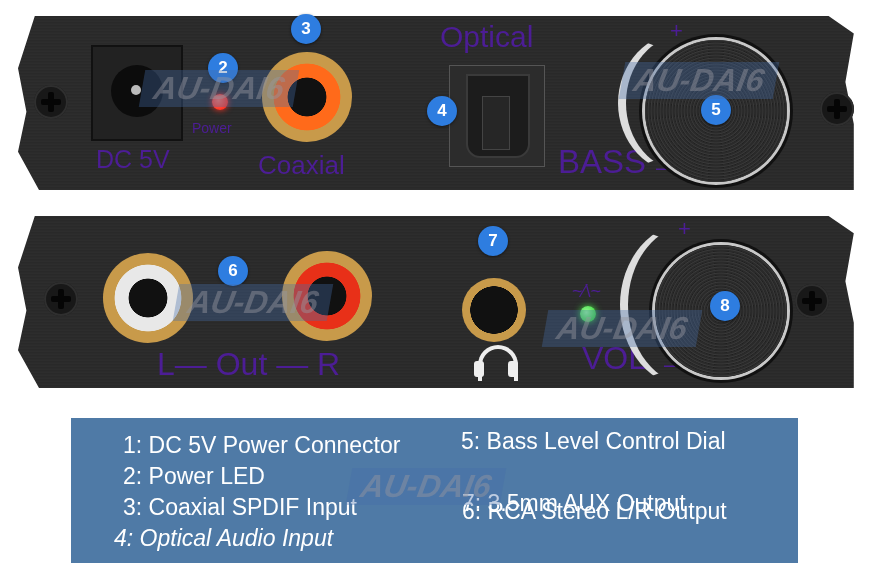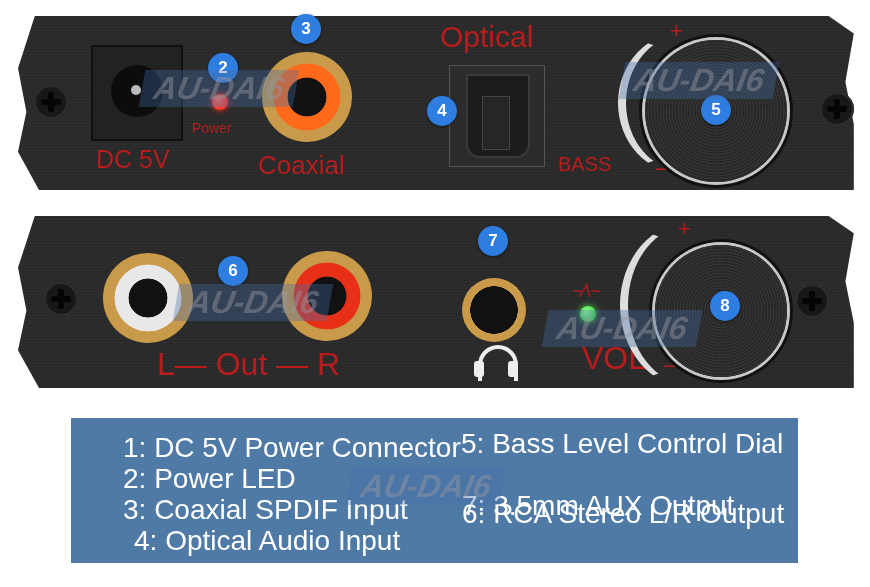--- a/index.html
+++ b/index.html
@@ -5,28 +5,28 @@
   html,body{margin:0;padding:0;background:#fff;}
   body{width:870px;height:587px;position:relative;overflow:hidden;font-family:"Liberation Sans",sans-serif;}
   .panel{position:absolute;background:repeating-linear-gradient(0deg,#2a2a2a 0px,#303030 1px,#262626 2px,#2c2c2c 3px);
     clip-path:polygon(2% 0,96.5% 0,99.5% 10%,98.5% 38%,99.5% 62%,99.5% 100%,2.5% 100%,0 78%,1% 55%,0 30%);}
   #p1{left:18px;top:16px;width:840px;height:174px;}
   #p2{left:18px;top:216px;width:840px;height:172px;}
   .screw{position:absolute;width:34px;height:34px;border-radius:50%;background:#181818;box-shadow:inset 0 0 0 2px #2f2f2f;}
   .screw:before,.screw:after{content:"";position:absolute;background:#050505;border-radius:2px;}
   .screw:before{left:7px;top:14px;width:20px;height:6px;}
   .screw:after{left:14px;top:7px;width:6px;height:20px;}
-  .lbl{position:absolute;color:#b91c1c;white-space:nowrap;}
+  .lbl{position:absolute;color:#4c1d95;white-space:nowrap;}
   .badge{position:absolute;width:30px;height:30px;border-radius:50%;background:#2e7de0;color:#fff;font-weight:bold;font-size:17px;text-align:center;line-height:30px;box-shadow:0 1px 3px rgba(0,0,0,.5);}
   .rca{position:absolute;border-radius:50%;background:radial-gradient(circle,#111 0 30%,var(--ring) 31% 52%,#c89a4a 53% 72%,#8a6528 73% 80%,#1a1a1a 81%);}
   .knob{position:absolute;border-radius:50%;background:repeating-radial-gradient(circle,#2a2a2a 0 1px,#3a3a3a 2px,#1f1f1f 3px);box-shadow:0 0 0 3px #c8c8c8,0 0 0 6px #111;}
   .arc{position:absolute;border-radius:50%;border-left:8px solid #ddd;border-top:3px solid transparent;border-bottom:3px solid transparent;border-right:3px solid transparent;}
   .wm{position:absolute;font-style:italic;font-weight:bold;color:rgba(150,150,160,.45);background:rgba(70,110,170,.35);padding:0 12px;transform:skewX(-10deg);}
   #legend{position:absolute;left:71px;top:418px;width:727px;height:145px;background:#4f7aa6;}
-  .litem{position:absolute;color:#fff;font-size:28px;white-space:nowrap;}
+  .litem{position:absolute;color:#fff;font-size:23px;white-space:nowrap;}
 </style>
 </head>
 <body>
 
 <div id="p1" class="panel"></div>
 <div class="screw" style="left:34px;top:85px;"></div>
 <div class="screw" style="left:820px;top:92px;"></div>
 
 <div style="position:absolute;left:91px;top:45px;width:88px;height:92px;background:#222;border:2px solid #111;">
   <div style="position:absolute;left:18px;top:18px;width:52px;height:52px;border-radius:50%;background:#0c0c0c;"></div>
@@ -42,21 +42,21 @@
 <div class="badge" style="left:291px;top:14px;">3</div>
 <div class="lbl" style="left:258px;top:150px;font-size:26px;">Coaxial</div>
 
 <div class="lbl" style="left:440px;top:20px;font-size:30px;">Optical</div>
 <div style="position:absolute;left:449px;top:65px;width:94px;height:100px;background:#2c2c2c;border:1px solid #555;">
   <div style="position:absolute;left:16px;top:8px;width:60px;height:80px;background:#1c1c1c;border:2px solid #3a3a3a;border-radius:0 0 14px 14px;"></div>
   <div style="position:absolute;left:32px;top:30px;width:26px;height:52px;background:#262626;border:1px solid #444;"></div>
 </div>
 <div class="badge" style="left:427px;top:96px;">4</div>
 
-<div class="lbl" style="left:558px;top:153px;font-size:20px;">BASS</div>
+<div class="lbl" style="left:558px;top:143px;font-size:33px;">BASS</div>
 <div class="lbl" style="left:670px;top:18px;font-size:22px;">+</div>
 <div class="lbl" style="left:656px;top:155px;font-size:22px;">–</div>
 <div class="arc" style="left:618px;top:32px;width:120px;height:136px;"></div>
 <div class="knob" style="left:645px;top:40px;width:142px;height:142px;"></div>
 <div class="badge" style="left:701px;top:95px;">5</div>
 
 <div class="wm" style="left:142px;top:70px;font-size:32px;">AU-DAI6</div>
 <div class="wm" style="left:622px;top:62px;font-size:32px;">AU-DAI6</div>
 
 <div id="p2" class="panel"></div>
@@ -86,18 +86,18 @@
 <div class="knob" style="left:655px;top:245px;width:132px;height:132px;"></div>
 <div class="badge" style="left:710px;top:291px;">8</div>
 
 <div class="wm" style="left:176px;top:284px;font-size:32px;">AU-DAI6</div>
 <div class="wm" style="left:545px;top:310px;font-size:32px;">AU-DAI6</div>
 
 <div id="legend">
   <div class="litem" style="left:52px;top:14px;">1: DC 5V Power Connector</div>
   <div class="litem" style="left:52px;top:45px;">2: Power LED</div>
   <div class="litem" style="left:52px;top:76px;">3: Coaxial SPDIF Input</div>
-  <div class="litem" style="left:63px;top:107px;">4: Optical Audio Input</div>
+  <div class="litem" style="left:43px;top:107px;font-style:italic;">4: Optical Audio Input</div>
   <div class="litem" style="left:390px;top:10px;">5: Bass Level Control Dial</div>
   <div class="litem" style="left:391px;top:41px;margin-top:39px;">6: RCA Stereo L/R Output</div>
   <div class="litem" style="left:391px;top:72px;">7: 3.5mm AUX Output</div>
   <div class="wm" style="left:278px;top:50px;font-size:32px;">AU-DAI6</div>
 </div>
 
 </body></html>

